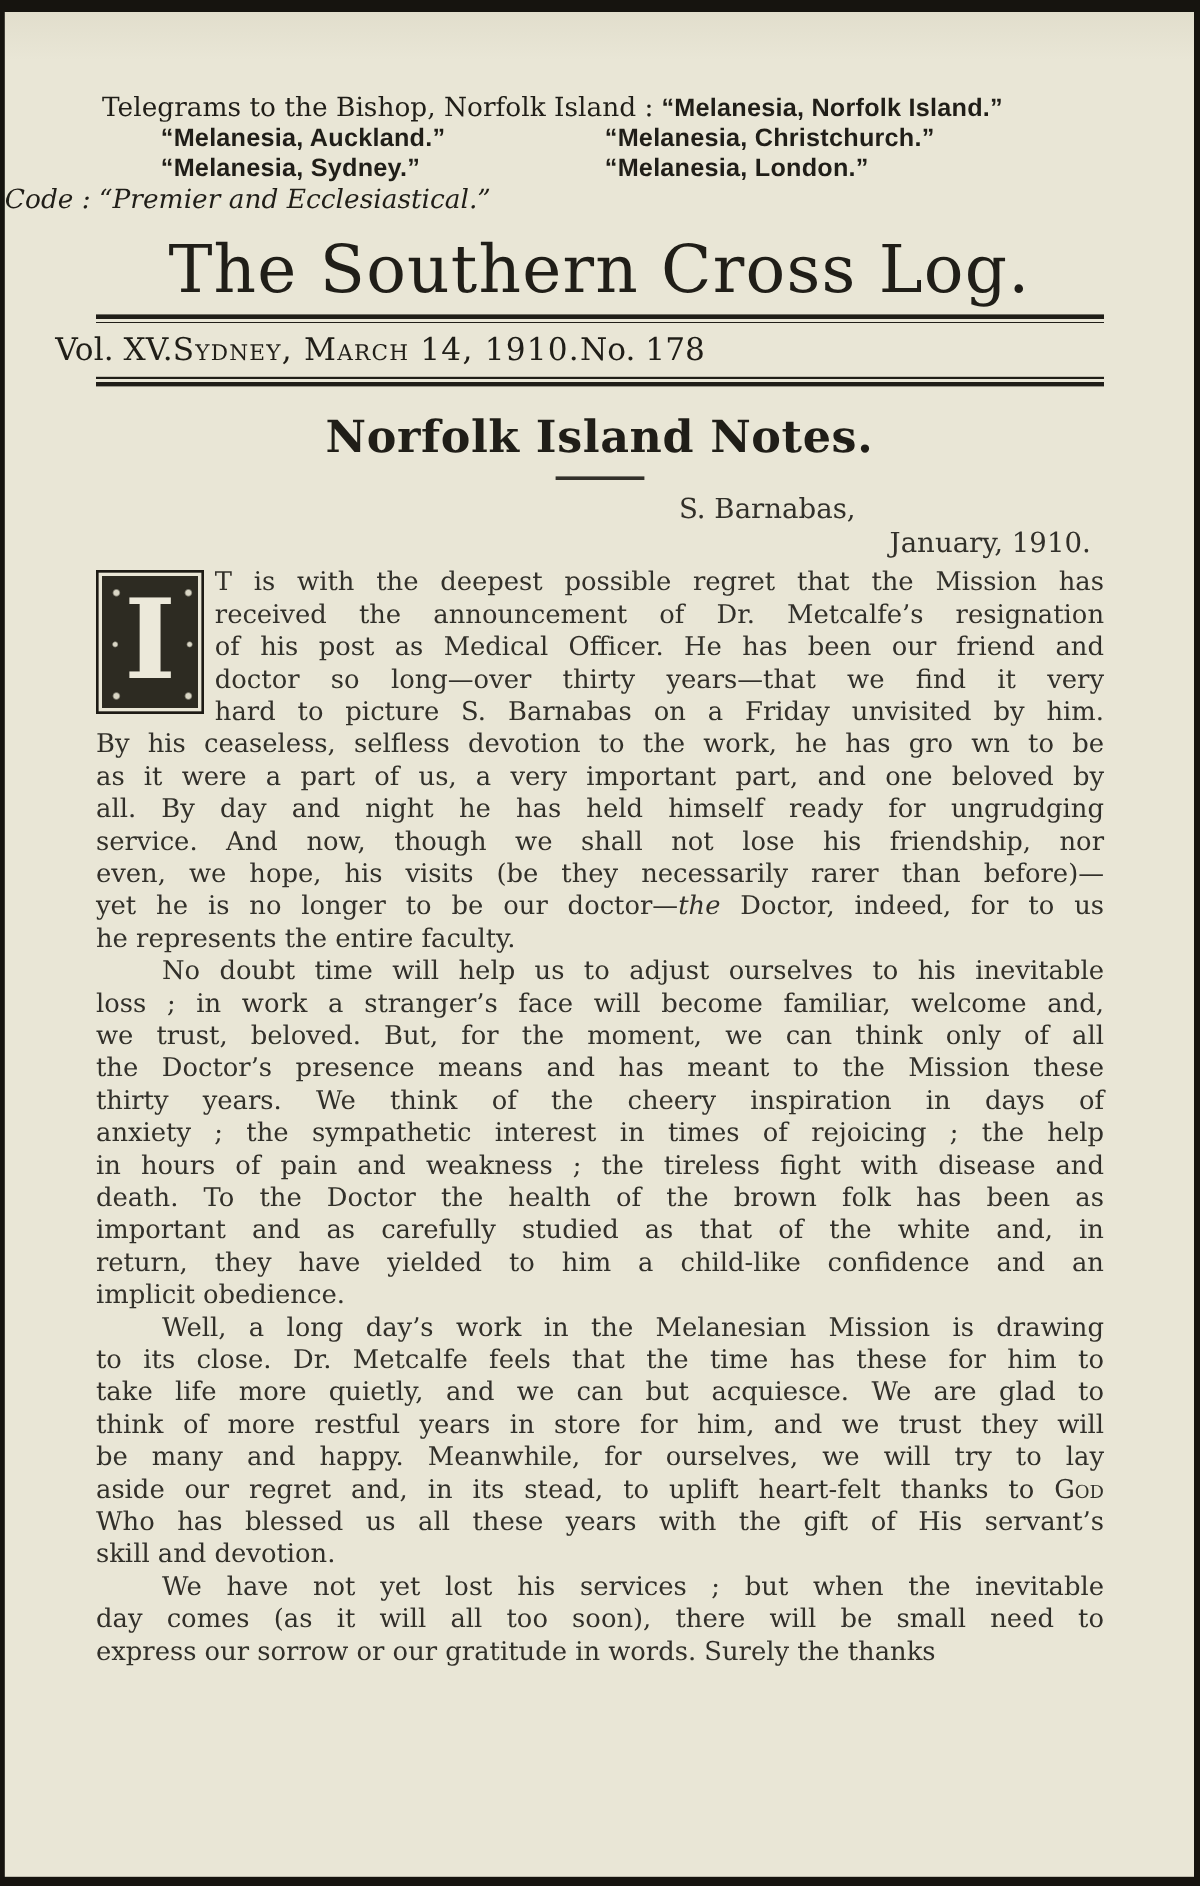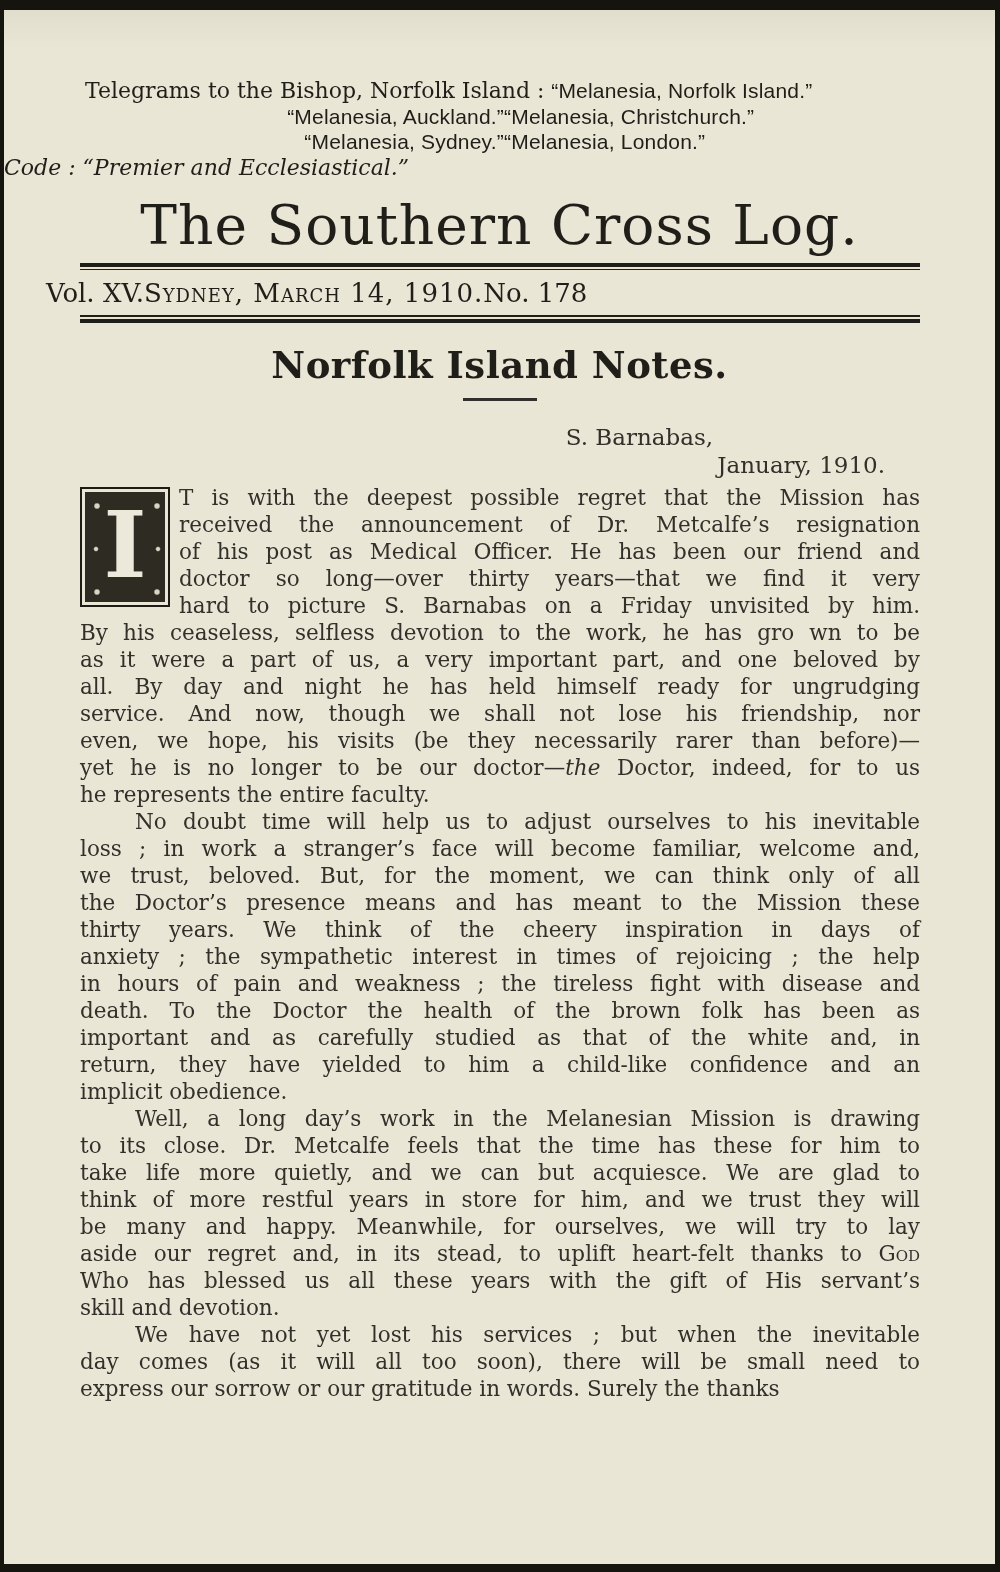--- a/index.html
+++ b/index.html
@@ -12,44 +12,44 @@
   body{width:1000px;height:1572px;overflow:hidden;font-family:"DejaVu Serif","Liberation Serif",serif;}
   .page{width:1000px;height:1572px;background:var(--frame);padding:10px 5px 8px 4px;}
   .paper{width:100%;height:100%;background:var(--paper);
          background-image:linear-gradient(180deg, rgba(190,185,160,.18) 0px, rgba(233,230,214,0) 40px);
          color:var(--ink);overflow:hidden;}
 
   
   .telegram{padding-top:68px;font-size:21px;line-height:25px;color:var(--ink-dark);}
   .tg-line1{padding-left:81px;white-space:nowrap;}
   .tg-italic{font-size:22px;}
-  .tg-bold{font-family:"Liberation Sans","DejaVu Sans",sans-serif;font-weight:normal;letter-spacing:.2px;text-align:right;}
+  .tg-bold{font-family:"Liberation Sans","DejaVu Sans",sans-serif;font-weight:bold;letter-spacing:.2px;}
   .tg-row{display:flex;padding-left:96px;}
   .tg-row .col1{width:370px;margin-left:34px;}
   .tg-code{font-style:italic;font-size:22px;text-align:left;padding-right:90px;padding-top:1px;}
 
   
   .masthead{margin-top:14px;text-align:center;font-weight:normal;font-size:55px;line-height:62px;
             color:var(--ink-dark);letter-spacing:1px;}
   .rule{margin:0 75px 0 76px;border:0;}
   .rule-top{margin-top:7px;height:8px;
             background:linear-gradient(180deg,var(--ink-dark) 0 4px,transparent 4px 6px,var(--ink-dark) 6px 7px,transparent 7px);}
   .rule-bottom{margin-top:5px;height:8px;
             background:linear-gradient(180deg,var(--ink-dark) 0 2px,transparent 2px 4px,var(--ink-dark) 4px 8px);}
   .issue-line{display:flex;justify-content:flex-start;align-items:baseline;
               padding:5px 76px 0 42px;font-size:26px;line-height:34px;color:var(--ink-dark);}
   .issue-date{font-variant:small-caps;letter-spacing:1px;}
 
   
   .article-heading{margin-top:20px;text-align:center;font-weight:bold;font-size:37px;line-height:44px;
                    color:var(--ink-dark);letter-spacing:.5px;}
   .mini-rule{width:74px;height:3px;background:var(--ink);margin:11px auto 0 auto;}
-  .byline{margin-top:22px;font-size:23px;line-height:28px;text-align:right;}
+  .byline{margin-top:11px;font-size:23px;line-height:28px;text-align:right;}
   .byline-line1{padding-right:282px;}
-  .byline-line2{padding-right:110px;}
+  .byline-line2{padding-right:86px;}
 
   
   .body-text{margin-top:5px;padding:0 75px 0 76px;font-size:21.5px;line-height:27px;color:var(--ink);}
   .line{display:block;text-align:justify;text-align-last:justify;white-space:normal;}
   .line.last{text-align-last:left;}
   .para.indent .line.first{padding-left:55px;}
   .sc{font-variant:small-caps;}
 
   
   .dropcap{float:left;width:90px;height:120px;margin:3px 9px 8px 0;

